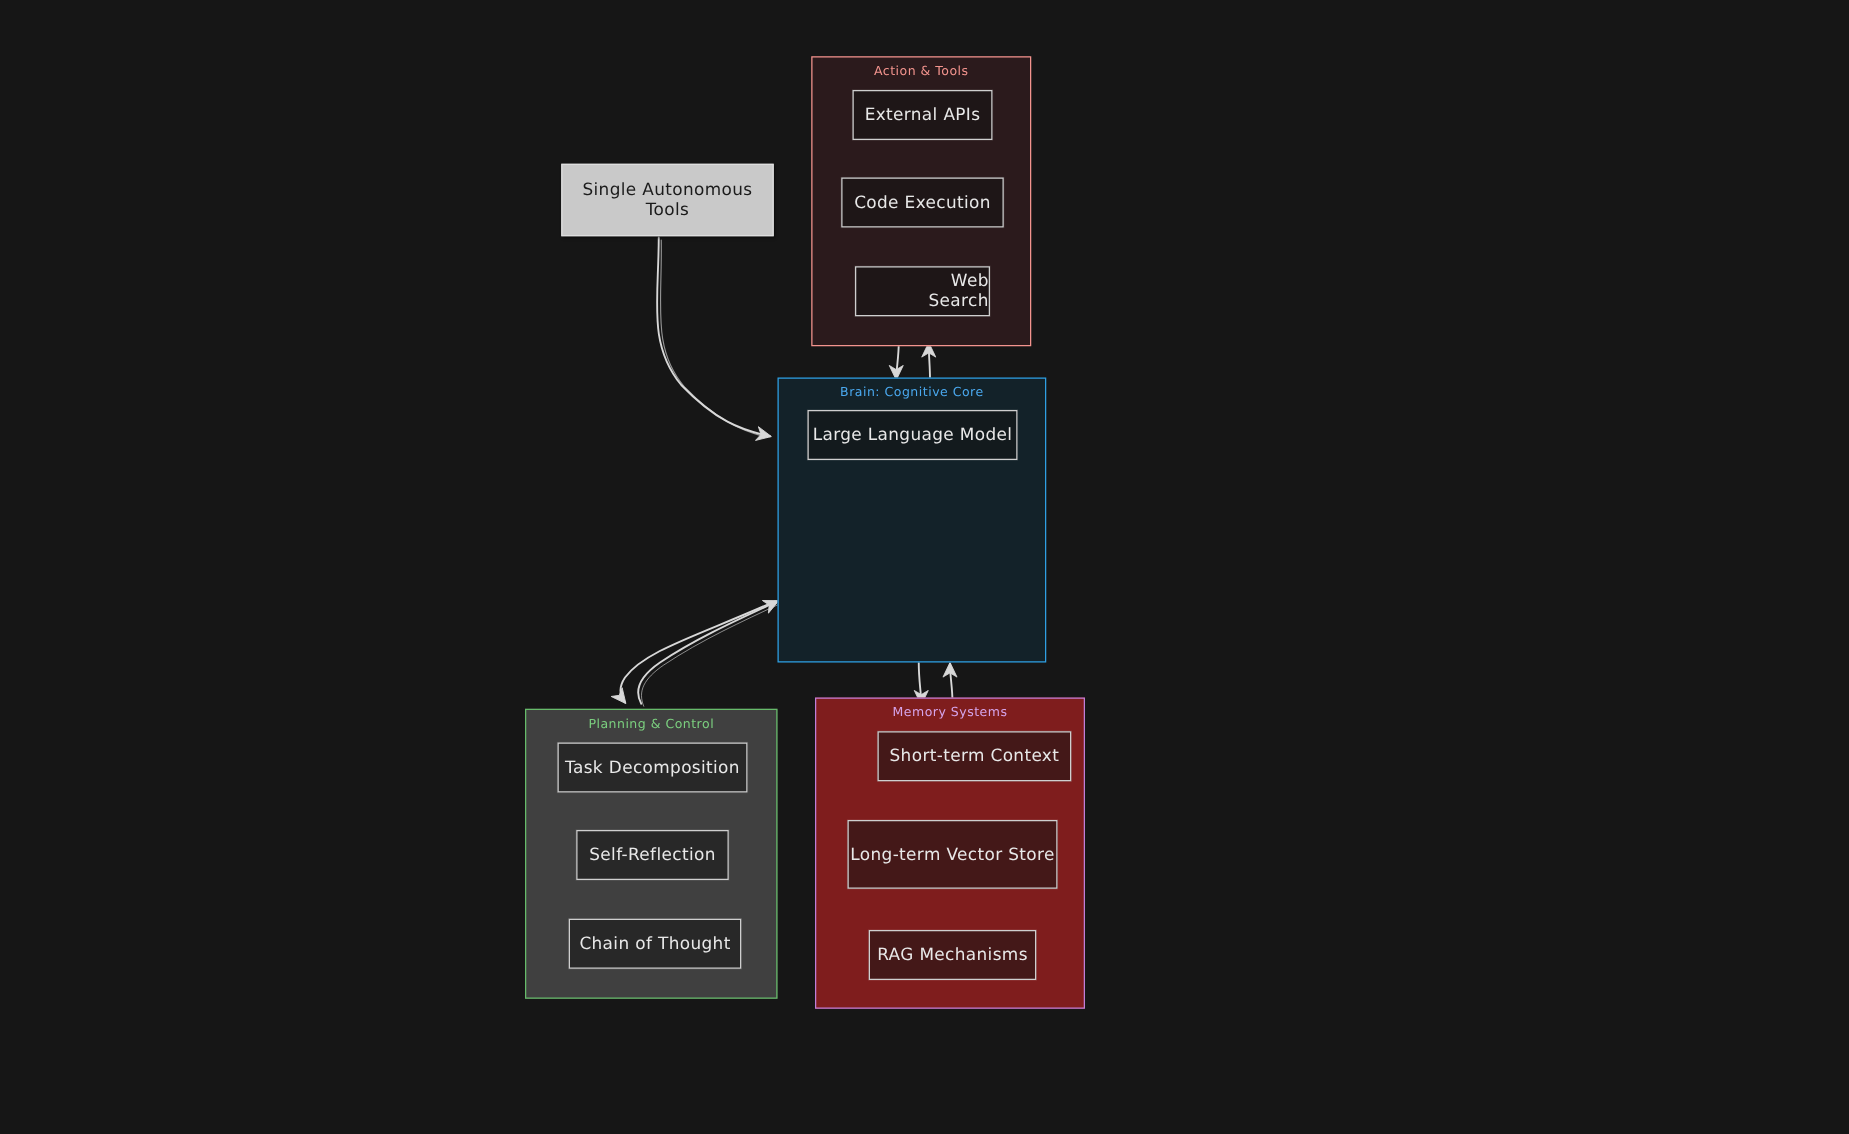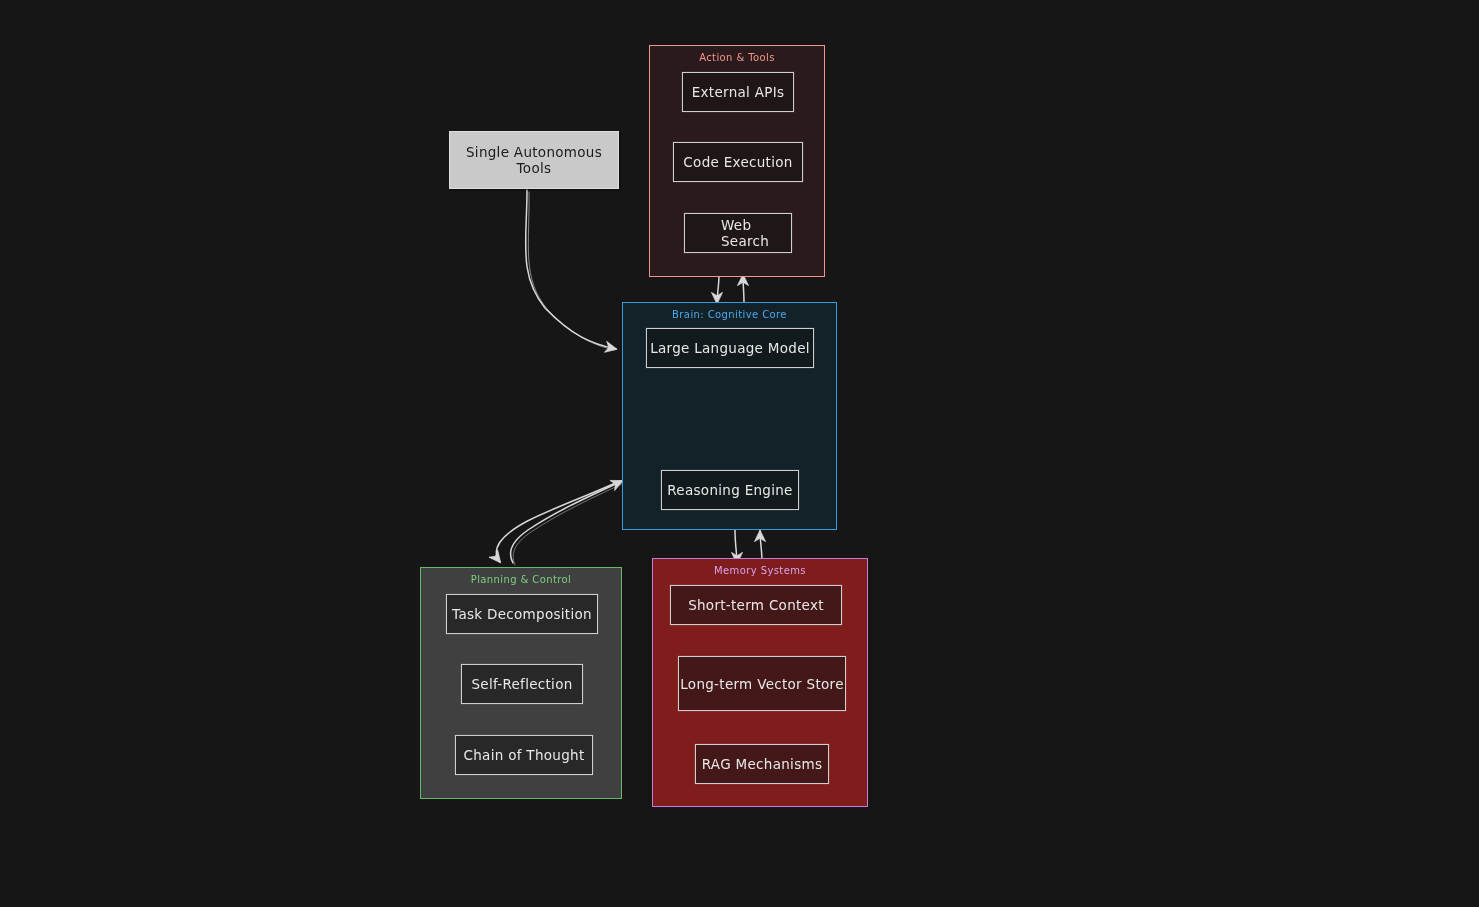--- a/index.html
+++ b/index.html
@@ -46,21 +46,21 @@
     position: absolute;
     box-sizing: border-box;
     border: 1.5px solid #cfcfcf;
     background: rgba(20,20,20,0.55);
     color: #e8e8e8;
     display: flex;
     align-items: center;
     justify-content: center;
     font-size: 13.5px;
     letter-spacing: 0.3px;
-    text-align: left;
+    text-align: right;
     box-shadow: 0 0 0 0.5px rgba(255,255,255,0.12);
   }
   
   .node-root {
     position: absolute;
     box-sizing: border-box;
     background: #c9c9c9;
     border: 1.4px solid #dedede;
     color: #1b1b1b;
     display: flex;
@@ -136,41 +136,38 @@
     <div class="node" style="left:34px; top:167px; width:108px; height:40px;padding-left:36px;">
       <span>Web Search</span>
     </div>
   </div>
 
   <div class="cluster c-brain" style="left:622px; top:302px; width:215px; height:228px;">
     <div class="cluster-title t-brain">Brain: Cognitive Core</div>
     <div class="node" style="left:23px; top:25px; width:168px; height:40px;">
       <span>Large Language Model</span>
     </div>
-    <div class="node" style="left:38px; top:167px; width:138px; height:40px;">
-      <span>Reasoning Engine</span>
-    </div>
   </div>
 
   <div class="cluster c-planning" style="left:420px; top:567px; width:202px; height:232px;">
     <div class="cluster-title t-planning">Planning &amp; Control</div>
     <div class="node" style="left:25px; top:26px; width:152px; height:40px;">
       <span>Task Decomposition</span>
     </div>
     <div class="node" style="left:40px; top:96px; width:122px; height:40px;">
       <span>Self-Reflection</span>
     </div>
     <div class="node" style="left:34px; top:167px; width:138px; height:40px;">
       <span>Chain of Thought</span>
     </div>
   </div>
 
   <div class="cluster c-memory" style="left:652px; top:558px; width:216px; height:249px;">
     <div class="cluster-title t-memory">Memory Systems</div>
-    <div class="node" style="left:17px; top:26px; width:172px; height:40px;">
+    <div class="node" style="left:49px; top:26px; width:155px; height:40px;">
       <span>Short-term Context</span>
     </div>
     <div class="node" style="left:25px; top:97px; width:168px; height:55px;">
       <span>Long-term Vector Store</span>
     </div>
     <div class="node" style="left:42px; top:185px; width:134px; height:40px;">
       <span>RAG Mechanisms</span>
     </div>
   </div>
 

